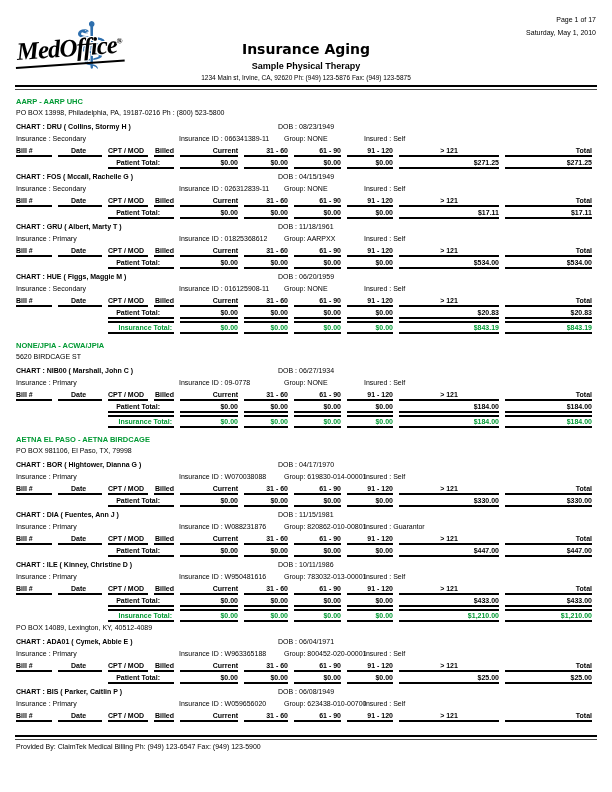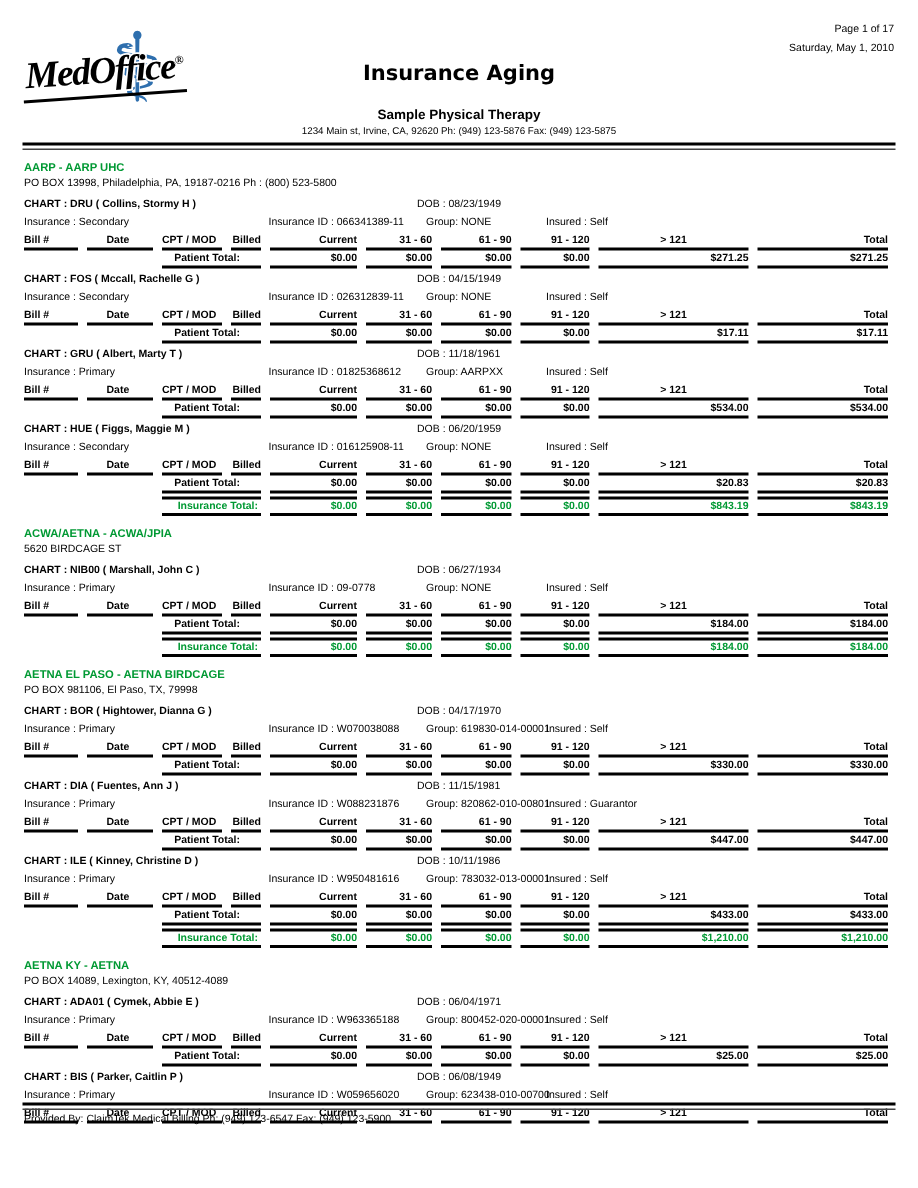--- a/index.html
+++ b/index.html
@@ -17,21 +17,21 @@
   .logotext { position:absolute; left:2px; top:18px; font-family:"Liberation Serif", serif;
           font-weight:bold; font-style:italic; font-size:25px; letter-spacing:-1px;
           transform:rotate(-4deg); transform-origin:left bottom;
           text-shadow:1px 1px 0 #fff,-1px -1px 0 #fff,1px -1px 0 #fff,-1px 1px 0 #fff,0 1px 0 #fff,0 -1px 0 #fff;
           border-bottom:2.5px solid #000; padding:0 2px 1px 2px; }
   .logotext sup { font-size:8px; font-style:normal; }
 
   
   .titleblk { padding-top:41px; text-align:center; }
   .title    { font-size:14px; font-weight:bold; font-family:"DejaVu Sans", sans-serif; line-height:16px; }
-  .practice { font-size:9px;  font-weight:bold; margin-top:14px; line-height:10px; }
+  .practice { font-size:9px;  font-weight:bold; margin-top:4px; line-height:10px; }
   .addr     { font-size:6.5px; margin-top:3px; line-height:8px; }
 
   .rule { margin:3px 15px 0 15px; border-top:2.5px solid #000; border-bottom:1px solid #444; height:4.5px; }
 
   .content { margin:0 14px 4px 16px; }
 
   .sec-h { color:#009933; font-weight:bold; font-size:7.5px; margin-top:6px; line-height:11px; }
   .sec-a { font-size:7px; line-height:12px; height:12px; white-space:nowrap; }
 
   .pblock { margin-top:2px; }
@@ -322,21 +322,21 @@
         <td class="m ul">$0.00</td>
         <td class="m ul">$0.00</td>
         <td class="m ul">$0.00</td>
         <td class="m ul">$0.00</td>
         <td class="m ul">$843.19</td>
         <td class="m ul">$843.19</td>
       </tr>
     </tbody>
       </table>
 
-    <div class="sec-h">ACWA/AETNA - ACWA/JPIA</div>
+    <div class="sec-h">NONE/JPIA - ACWA/JPIA</div>
     <div class="sec-a">5620 BIRDCAGE ST</div>
 
     <div class="pblock">
       <div class="prow">
         <span class="b">CHART : NIB00 ( Marshall, John C )</span>
         <span class="p-dob">DOB : 06/27/1934</span>
       </div>
       <div class="prow">
         <span>Insurance : Primary</span>
         <span class="p-id">Insurance ID : 09-0778</span>
@@ -592,21 +592,20 @@
         <td class="m ul">$0.00</td>
         <td class="m ul">$0.00</td>
         <td class="m ul">$0.00</td>
         <td class="m ul">$0.00</td>
         <td class="m ul">$1,210.00</td>
         <td class="m ul">$1,210.00</td>
       </tr>
     </tbody>
       </table>
 
-    <div class="sec-h">AETNA KY - AETNA</div>
     <div class="sec-a">PO BOX 14089, Lexington, KY, 40512-4089</div>
 
     <div class="pblock">
       <div class="prow">
         <span class="b">CHART : ADA01 ( Cymek, Abbie E )</span>
         <span class="p-dob">DOB : 06/04/1971</span>
       </div>
       <div class="prow">
         <span>Insurance : Primary</span>
         <span class="p-id">Insurance ID : W963365188</span>

